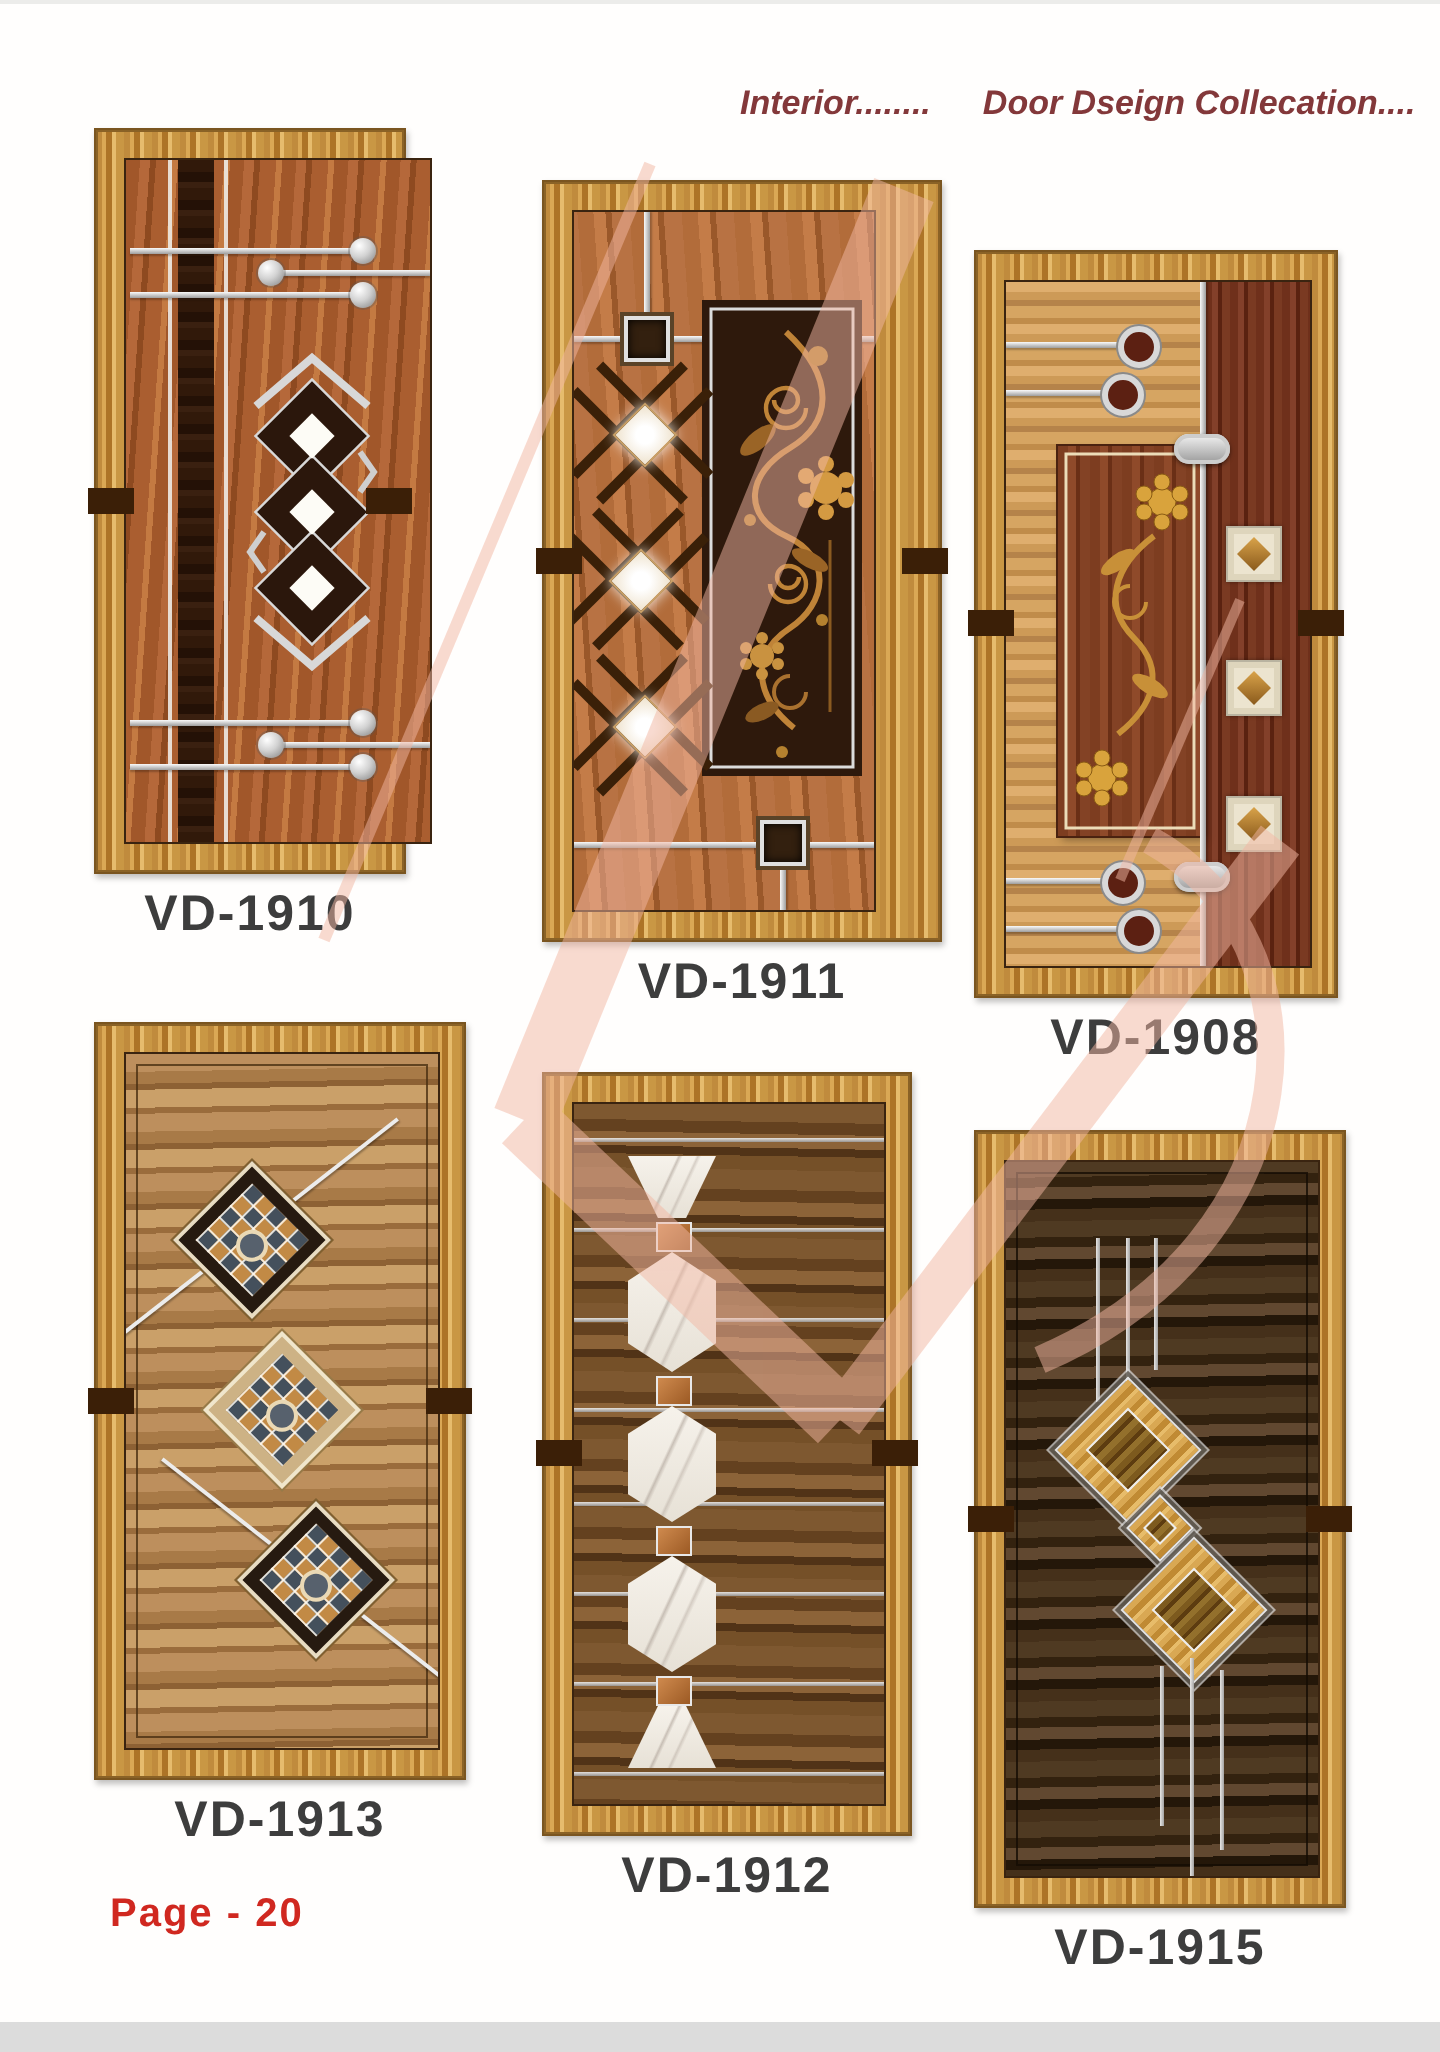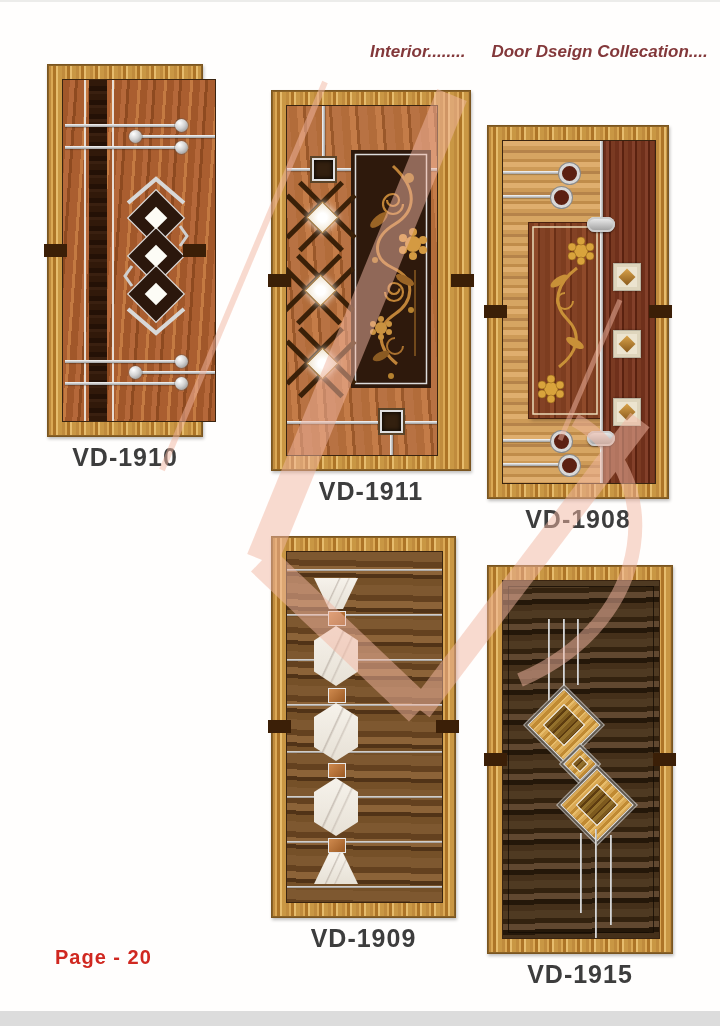--- a/index.html
+++ b/index.html
@@ -263,20 +263,41 @@
 
         <div class="sline" style="left:0;top:298px;width:50px;"></div>
         <div class="ringc" style="left:48px;top:290px;"></div>
         <div class="sline" style="left:0;top:322px;width:58px;"></div>
         <div class="ringc" style="left:56px;top:314px;"></div>
       </div>
     </div>
     <figcaption class="caption">VD-1908</figcaption>
   </figure>
 
+  <figure class="fig" style="left:47px;top:511px;width:186px;">
+    <div class="doorframe">
+      <div class="tab l"></div>
+      <div class="tab r"></div>
+      <div class="inner d4-bg" style="width:156px;height:347px;">
+        <div class="inframe"></div>
+        <div class="diag" style="left:-34px;top:90px;transform:rotate(-38deg);"></div>
+        <div class="diag" style="left:-2px;top:260px;transform:rotate(38deg);"></div>
+        <div class="mosaic dark" style="left:35px;top:65px;">
+            <div class="mcore"></div>
+          </div>
+        <div class="mosaic light" style="left:50px;top:150px;">
+            <div class="mcore"></div>
+          </div>
+        <div class="mosaic dark" style="left:67px;top:235px;">
+            <div class="mcore"></div>
+          </div>
+      </div>
+    </div>
+    <figcaption class="caption">VD-1913</figcaption>
+  </figure>
 
   <figure class="fig" style="left:271px;top:536px;width:185px;">
     <div class="doorframe">
       <div class="tab l"></div>
       <div class="tab r"></div>
       <div class="inner d5-bg" style="width:155px;height:350px;">
         <div class="plank" style="top:17px;"></div>
           <div class="plank" style="top:62px;"></div>
         <div class="plank" style="top:107px;"></div>
           <div class="plank" style="top:152px;"></div>
@@ -290,21 +311,21 @@
           <div class="marble hexa" style="top:74px;height:60px;"></div>
           <div class="cop" style="top:136px;"></div>
           <div class="marble hexa" style="top:151px;height:58px;"></div>
           <div class="cop" style="top:211px;"></div>
           <div class="marble hexa" style="top:226px;height:58px;"></div>
           <div class="cop" style="top:286px;"></div>
           <div class="marble funnel-b" style="top:301px;"></div>
         </div>
       </div>
     </div>
-    <figcaption class="caption">VD-1909</figcaption>
+    <figcaption class="caption">VD-1912</figcaption>
   </figure>
 
   <figure class="fig" style="left:487px;top:565px;width:186px;">
     <div class="doorframe">
       <div class="tab l"></div>
       <div class="tab r"></div>
       <div class="inner d6-bg" style="width:156px;height:357px;">
         <div class="inframe" style="border-color:rgba(20,12,4,.8);"></div>
         <div class="vline6" style="left:45px;top:38px;height:82px;"></div>
         <div class="vline6" style="left:60px;top:38px;height:104px;"></div>

